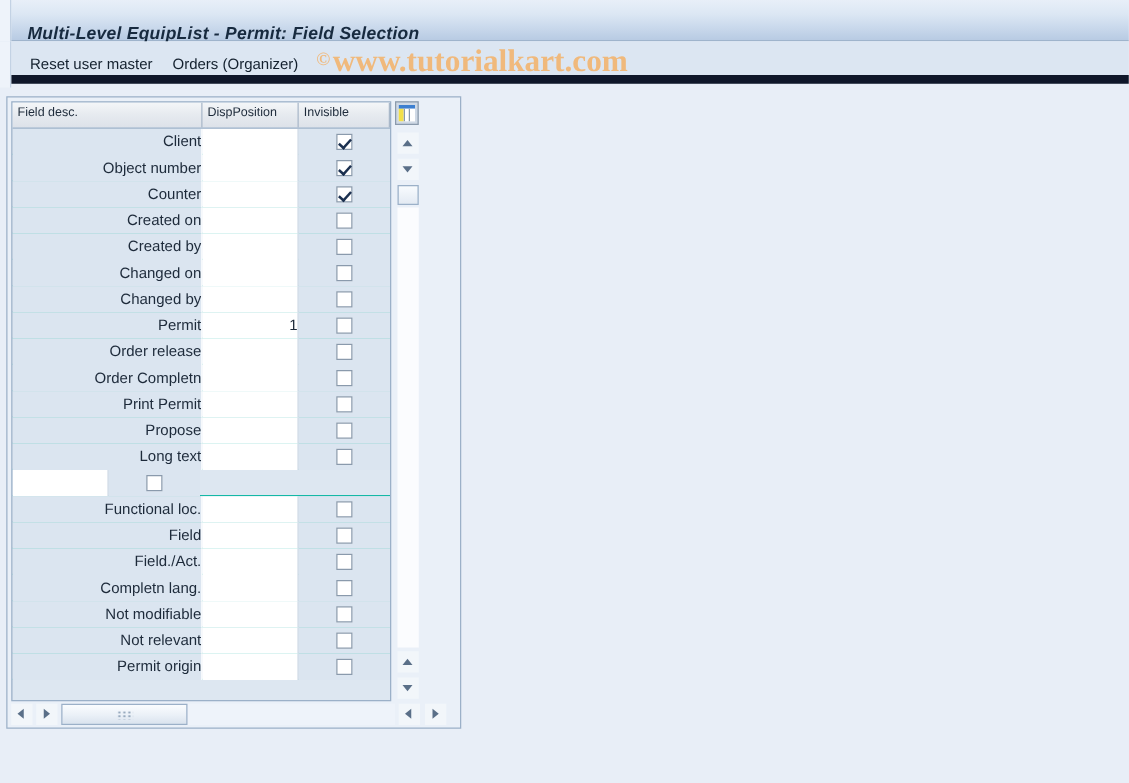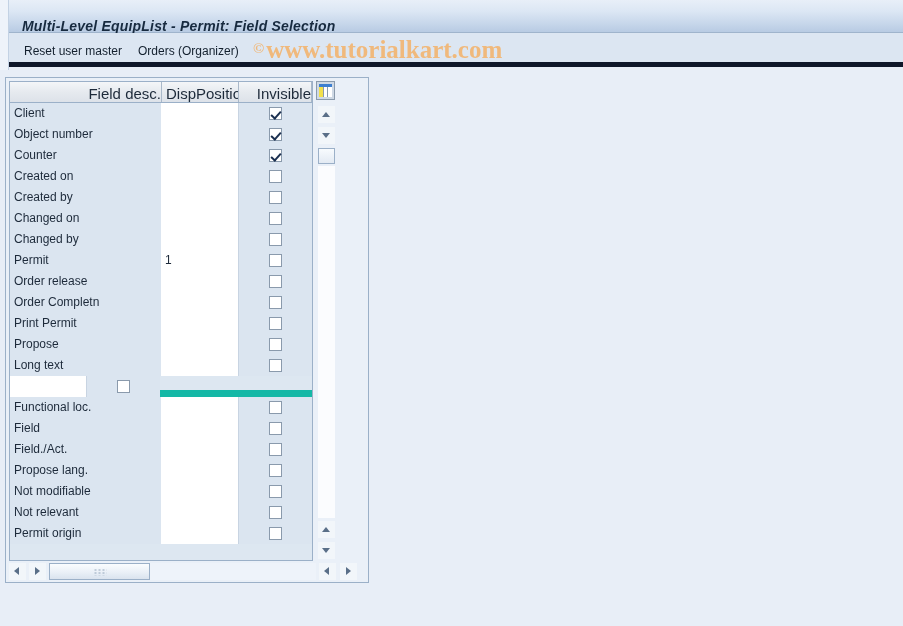--- a/index.html
+++ b/index.html
@@ -48,21 +48,21 @@
     margin-top: 11px;
   }
 
   
   .toolbar {
     position: absolute;
     left: 0; top: 33px;
     width: 903px;
     height: 34px;
     background: #dce6f2;
-    border-bottom: 5px solid #0f172a;
+    border-bottom: 7px solid #0f172a;
     box-sizing: border-box;
   }
   .toolbar-left-edge {
     position: absolute;
     left: 0; top: 0;
     width: 9px;
     height: 37px;
     background: #eef3fa;
     border-right: 1px solid #c3d2e4;
     box-sizing: border-box;
@@ -128,45 +128,45 @@
   .ghead {
     display: flex;
     height: 21px;
     background: linear-gradient(to bottom, #f4f6f8 0%, #e6eaef 50%, #dde2e9 100%);
     border-bottom: 1px solid #9bb0c8;
     box-sizing: border-box;
   }
   .ghead .hc {
     box-sizing: border-box;
     padding: 3px 0 0 4px;
-    font-size: 15px;
+    font-size: 10px;
     color: #1d2a3a;
     border-right: 1px solid #a9b8c9;
     white-space: nowrap;
     overflow: hidden;
     cursor: pointer;
-    text-align: right;
   }
   .hc-field { width: 152px; }
   .hc-disp  { width: 77px; }
   .hc-inv   { width: 73px; border-right: none; }
 
   .gbody {
     position: absolute;
     left: 0;
     top: 21px;
     width: 302px;
     height: 457px;
     overflow: hidden;
   }
   .grow {
     display: flex;
     height: 21px;
     box-sizing: border-box;
-    border-bottom: 7px solid #14b8a6;
+    border-bottom: 1px solid #14b8a6;
+    text-align: right;
   }
   .cell {
     box-sizing: border-box;
     height: 21px;
     font-size: 12px;
     color: #1d2a3a;
     white-space: nowrap;
     overflow: hidden;
   }
   .c-field {
@@ -487,21 +487,21 @@
           </div>
         </div>
         <div class="grow">
           <div class="cell c-field">Field./Act.</div>
           <div class="cell c-disp"></div>
           <div class="cell c-inv">
             <div class="cbox"></div>
           </div>
         </div>
         <div class="grow">
-          <div class="cell c-field">Propose lang.</div>
+          <div class="cell c-field">Completn lang.</div>
           <div class="cell c-disp"></div>
           <div class="cell c-inv">
             <div class="cbox"></div>
           </div>
         </div>
         <div class="grow">
           <div class="cell c-field">Not modifiable</div>
           <div class="cell c-disp"></div>
           <div class="cell c-inv">
             <div class="cbox"></div>

